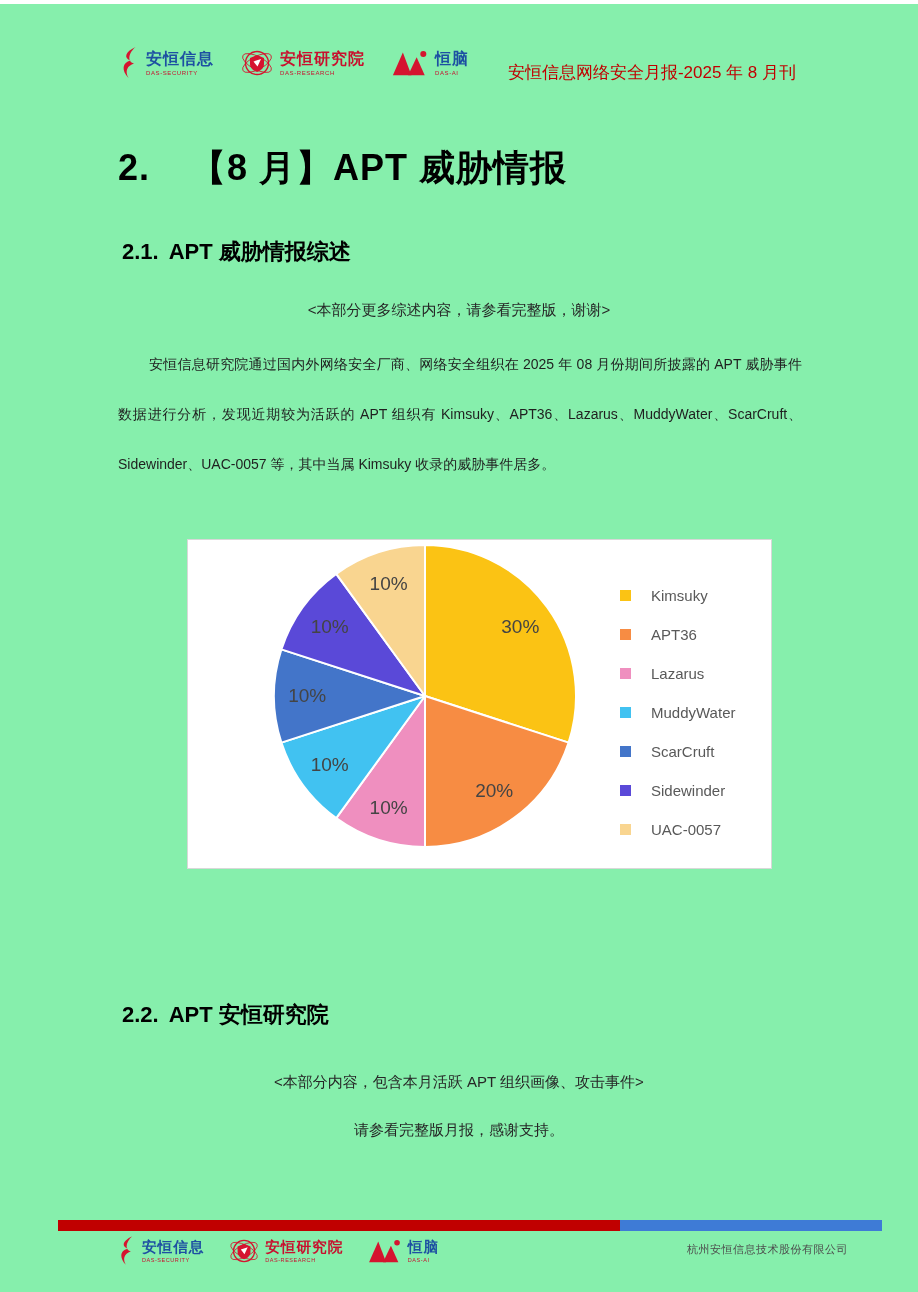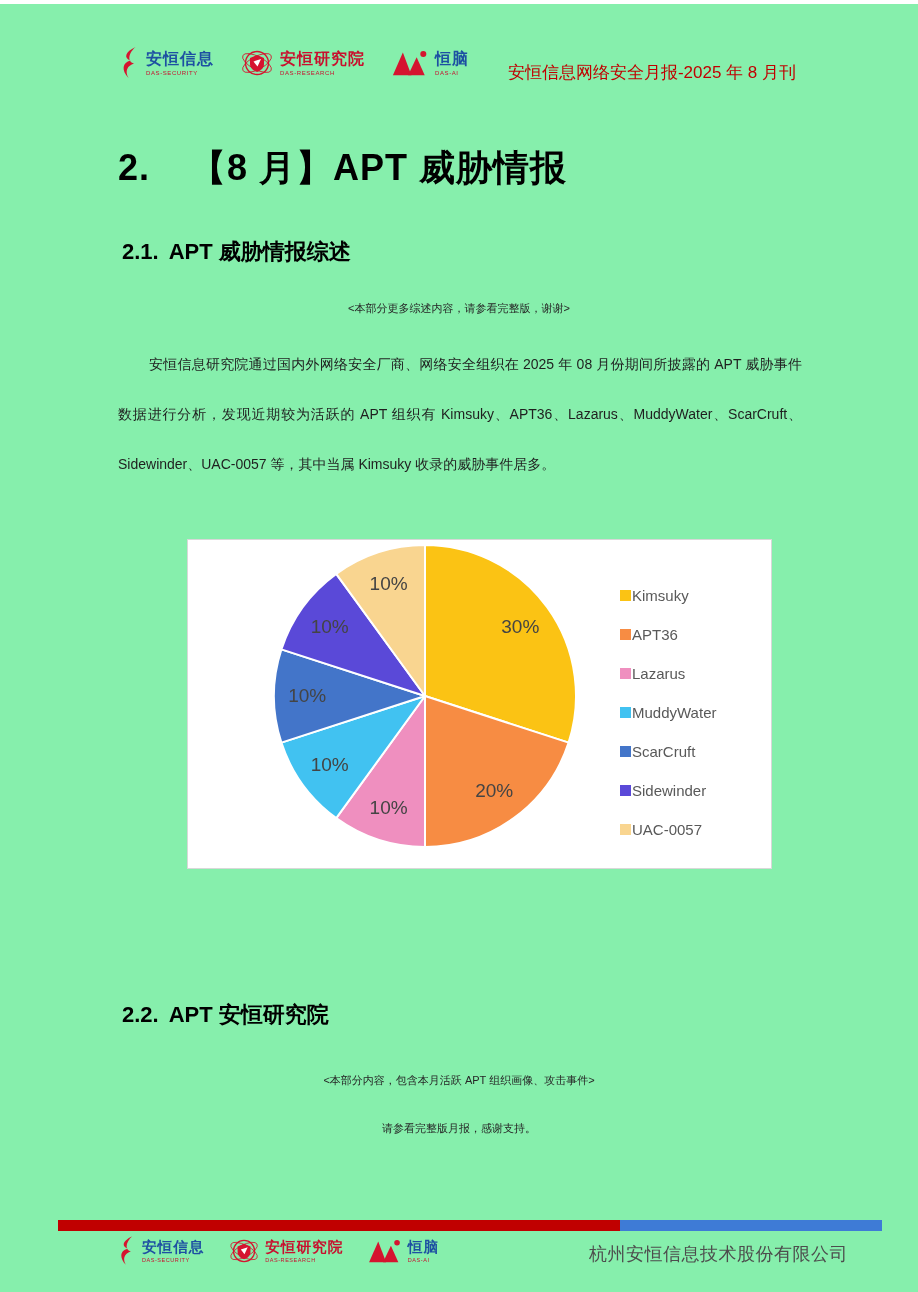--- a/index.html
+++ b/index.html
@@ -37,21 +37,21 @@
   }
   .h1 .num { margin-right: 40px; }
   .h2 { position: absolute; left: 122px; font-size: 22px; font-weight: bold; color: #000000; }
   .h2 .num { margin-right: 10px; }
   .h2.s21 { top: 233px; }
   .h2.s22 { top: 996px; }
 
   
   .center-note {
     position: absolute; left: 0; width: 100%;
-    text-align: center; font-size: 11px; color: #262626;
+    text-align: center; font-size: 15px; color: #262626;
   }
   .note1 { top: 297px; }
   .caption { top: 879px; color: #222222; }
   .note2 { top: 928px; }
   .note3 { top: 1069px; }
   .note4 { top: 1117px; }
 
   .para {
     position: absolute; top: 335px; left: 118px; width: 684px;
     font-size: 14px; line-height: 50px; color: #1f1f1f;
@@ -62,34 +62,34 @@
   .chart-box {
     position: absolute; top: 535px; left: 187px;
     width: 585px; height: 330px;
     background: #ffffff; border: 1px solid #d8d8d8;
   }
   .chart-box svg { position: absolute; top: 0; left: 0; }
   .legend {
     position: absolute; top: 47px; left: 432px;
     display: flex; flex-direction: column; gap: 22px;
   }
-  .legend-item { display: flex; align-items: center; gap: 1px; }
+  .legend-item { display: flex; align-items: center; gap: 20px; }
   .legend-swatch { width: 11px; height: 11px; flex: 0 0 auto; }
   .legend-label { font-size: 15px; color: #595959; white-space: nowrap; }
 
   
   .footer-bar {
     position: absolute; top: 1216px; left: 58px;
     width: 824px; height: 11px; display: flex;
   }
   .footer-bar .seg-red { width: 68.2%; height: 100%; }
   .footer-bar .seg-blue { width: 31.8%; height: 100%; }
   .footer-company {
     position: absolute; top: 1238px; right: 70px;
-    font-size: 18px; color: #4d4d4d; letter-spacing: .5px;
+    font-size: 11px; color: #4d4d4d; letter-spacing: .5px;
   }
 </style>
 </head>
 <body>
 
 <div class="page">
 
   <div class="brand-row header">
       <div class="brand">
         <span class="brand-icon">

